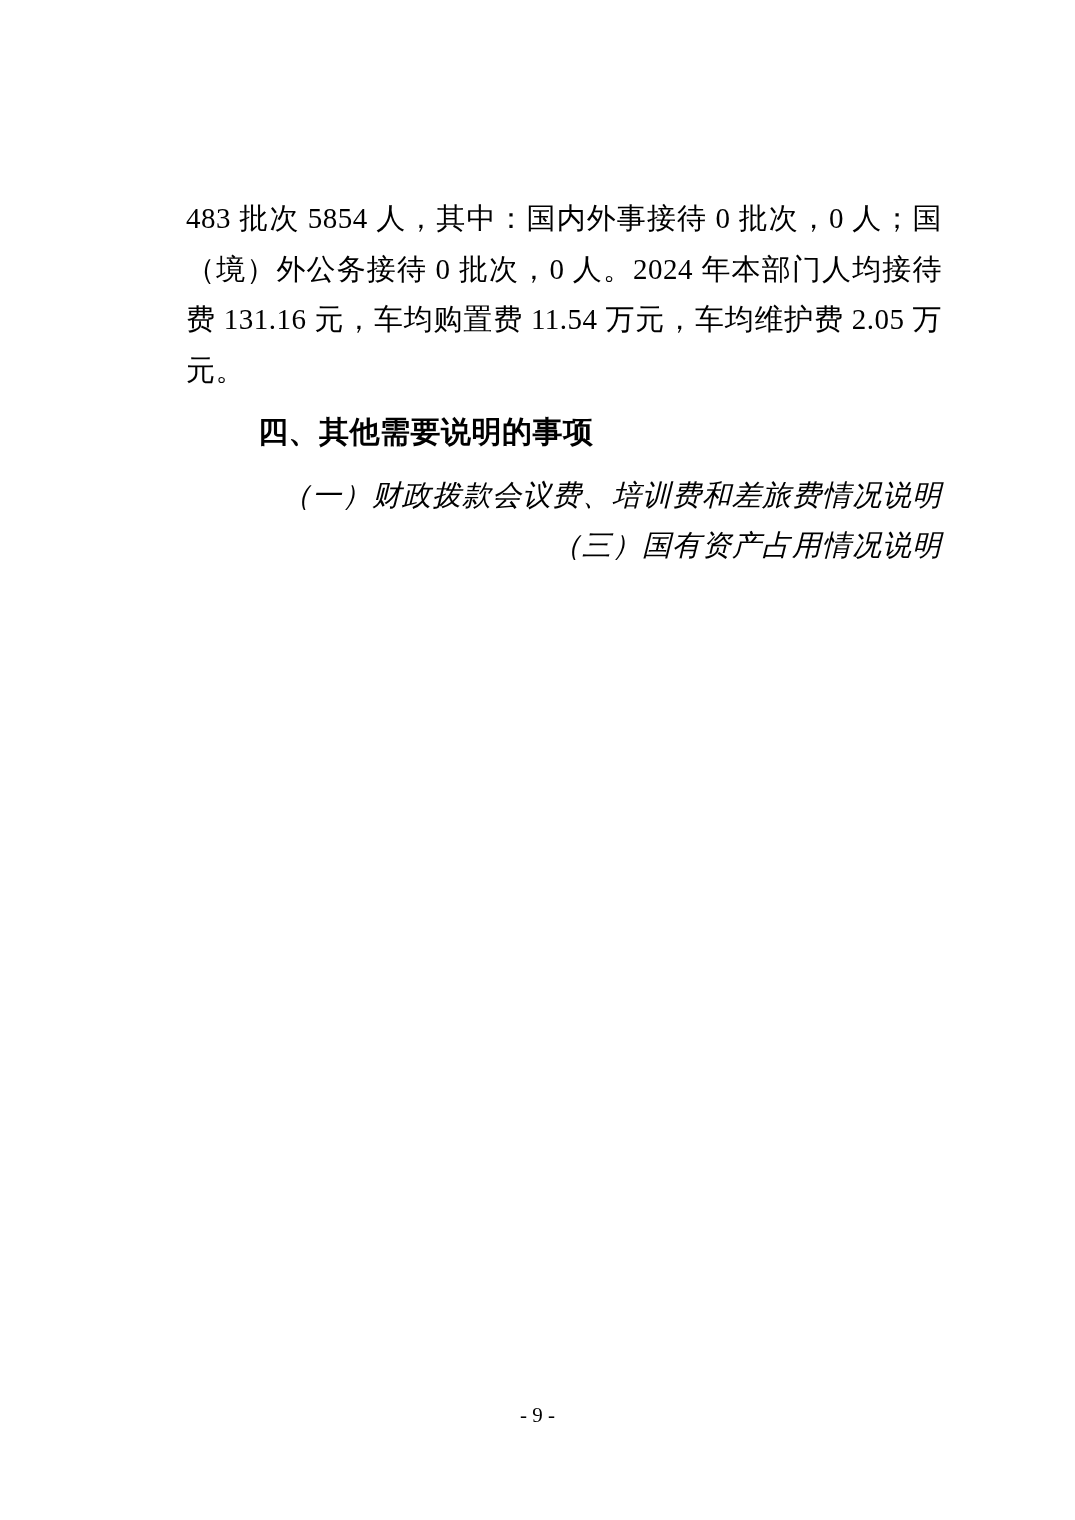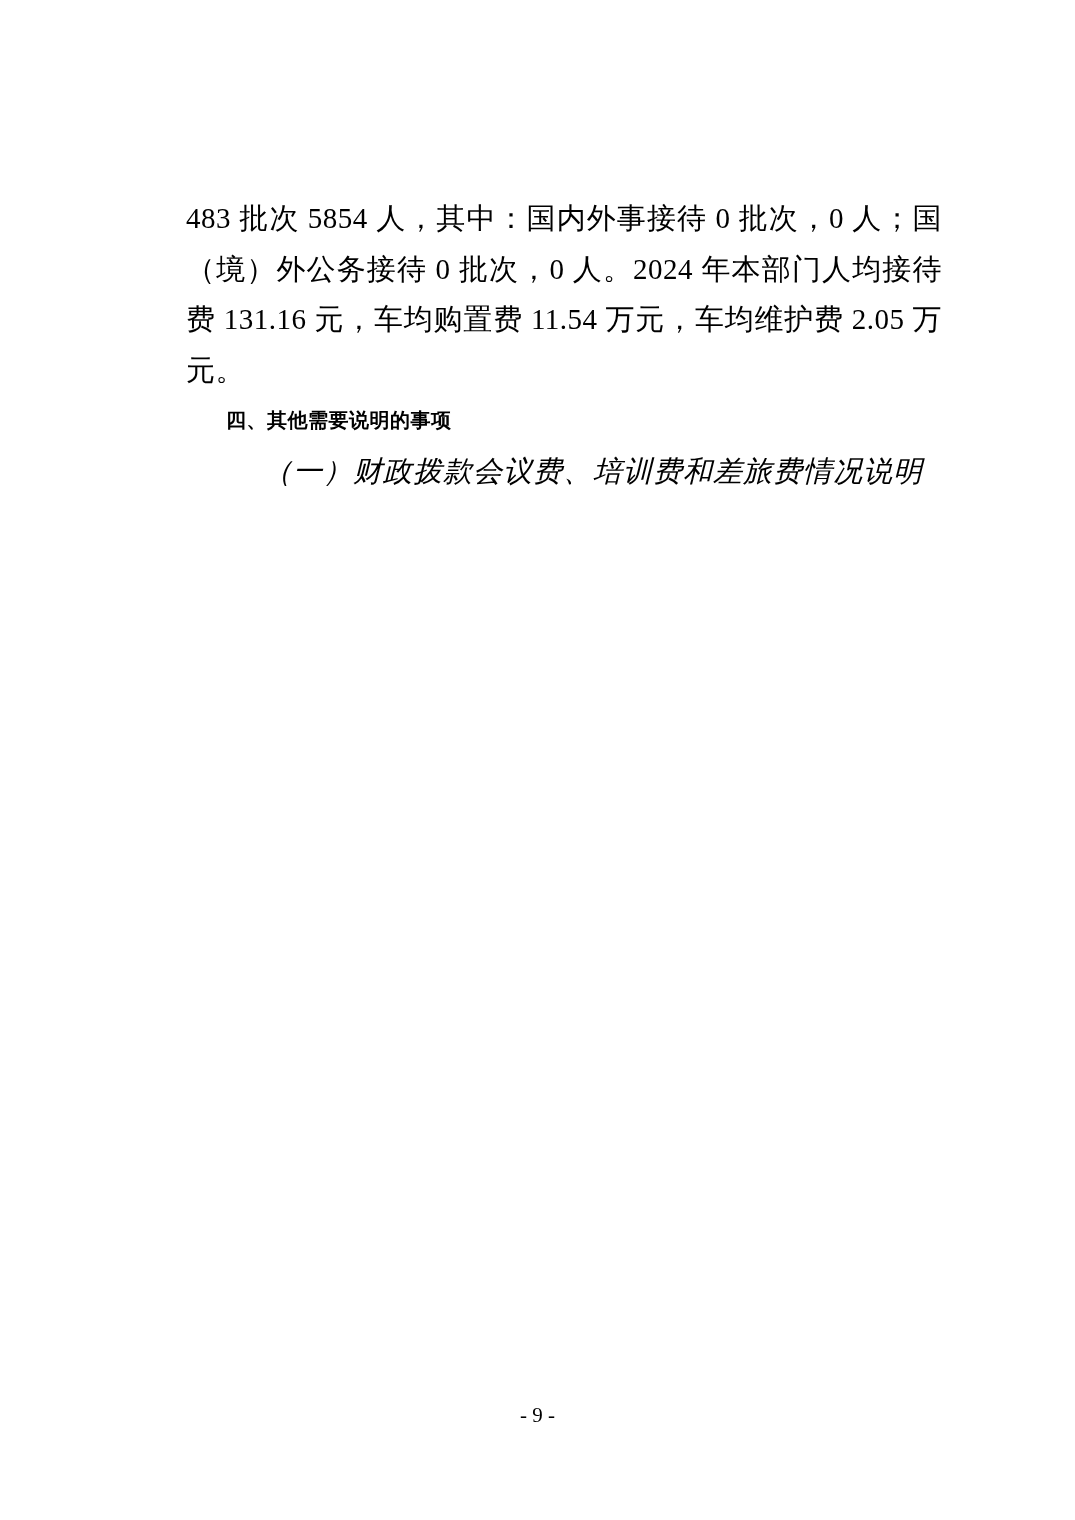--- a/index.html
+++ b/index.html
@@ -30,41 +30,41 @@
     line-height: 50.5px;
     text-align: justify;
     text-indent: 2em;
     color: #000000;
     letter-spacing: 0.5px;
   }
   .para.continuation {
     text-indent: 0;
   }
   .heading {
-    margin: 0;
+    margin: 12px;
     padding: 0;
     font-family: "Liberation Sans", "DejaVu Sans", sans-serif;
     font-weight: bold;
-    font-size: 20px;
+    font-size: 30px;
     line-height: 50.5px;
     text-indent: 2em;
     text-align: left;
     color: #000000;
     letter-spacing: 0.5px;
   }
   .subheading {
     margin: 0;
     padding: 0;
     font-family: "Liberation Serif", "DejaVu Serif", serif;
     font-style: italic;
     font-weight: normal;
     font-size: 29px;
     line-height: 50.5px;
     text-indent: 2em;
-    text-align: center;
+    text-align: right;
     color: #000000;
     letter-spacing: 1px;
   }
   .footer {
     position: absolute;
     left: 0;
     top: 1402px;
     width: 100%;
     text-align: center;
     font-family: "Liberation Serif", "DejaVu Serif", serif;
@@ -74,15 +74,16 @@
   }
 </style>
 </head>
 <body>
 
 <div class="page">
   <div class="content">
     <p class="para continuation">483 批次 5854 人，其中：国内外事接待 0 批次，0 人；国（境）外公务接待 0 批次，0 人。2024 年本部门人均接待费 131.16 元，车均购置费 11.54 万元，车均维护费 2.05 万元。</p>
     <h2 class="heading">四、其他需要说明的事项</h2>
     <h3 class="subheading">（一）财政拨款会议费、培训费和差旅费情况说明</h3>
+    <h3 class="subheading">（三）国有资产占用情况说明</h3>
   </div>
   <div class="footer">- 9 -</div>
 </div>
 
 </body></html>

